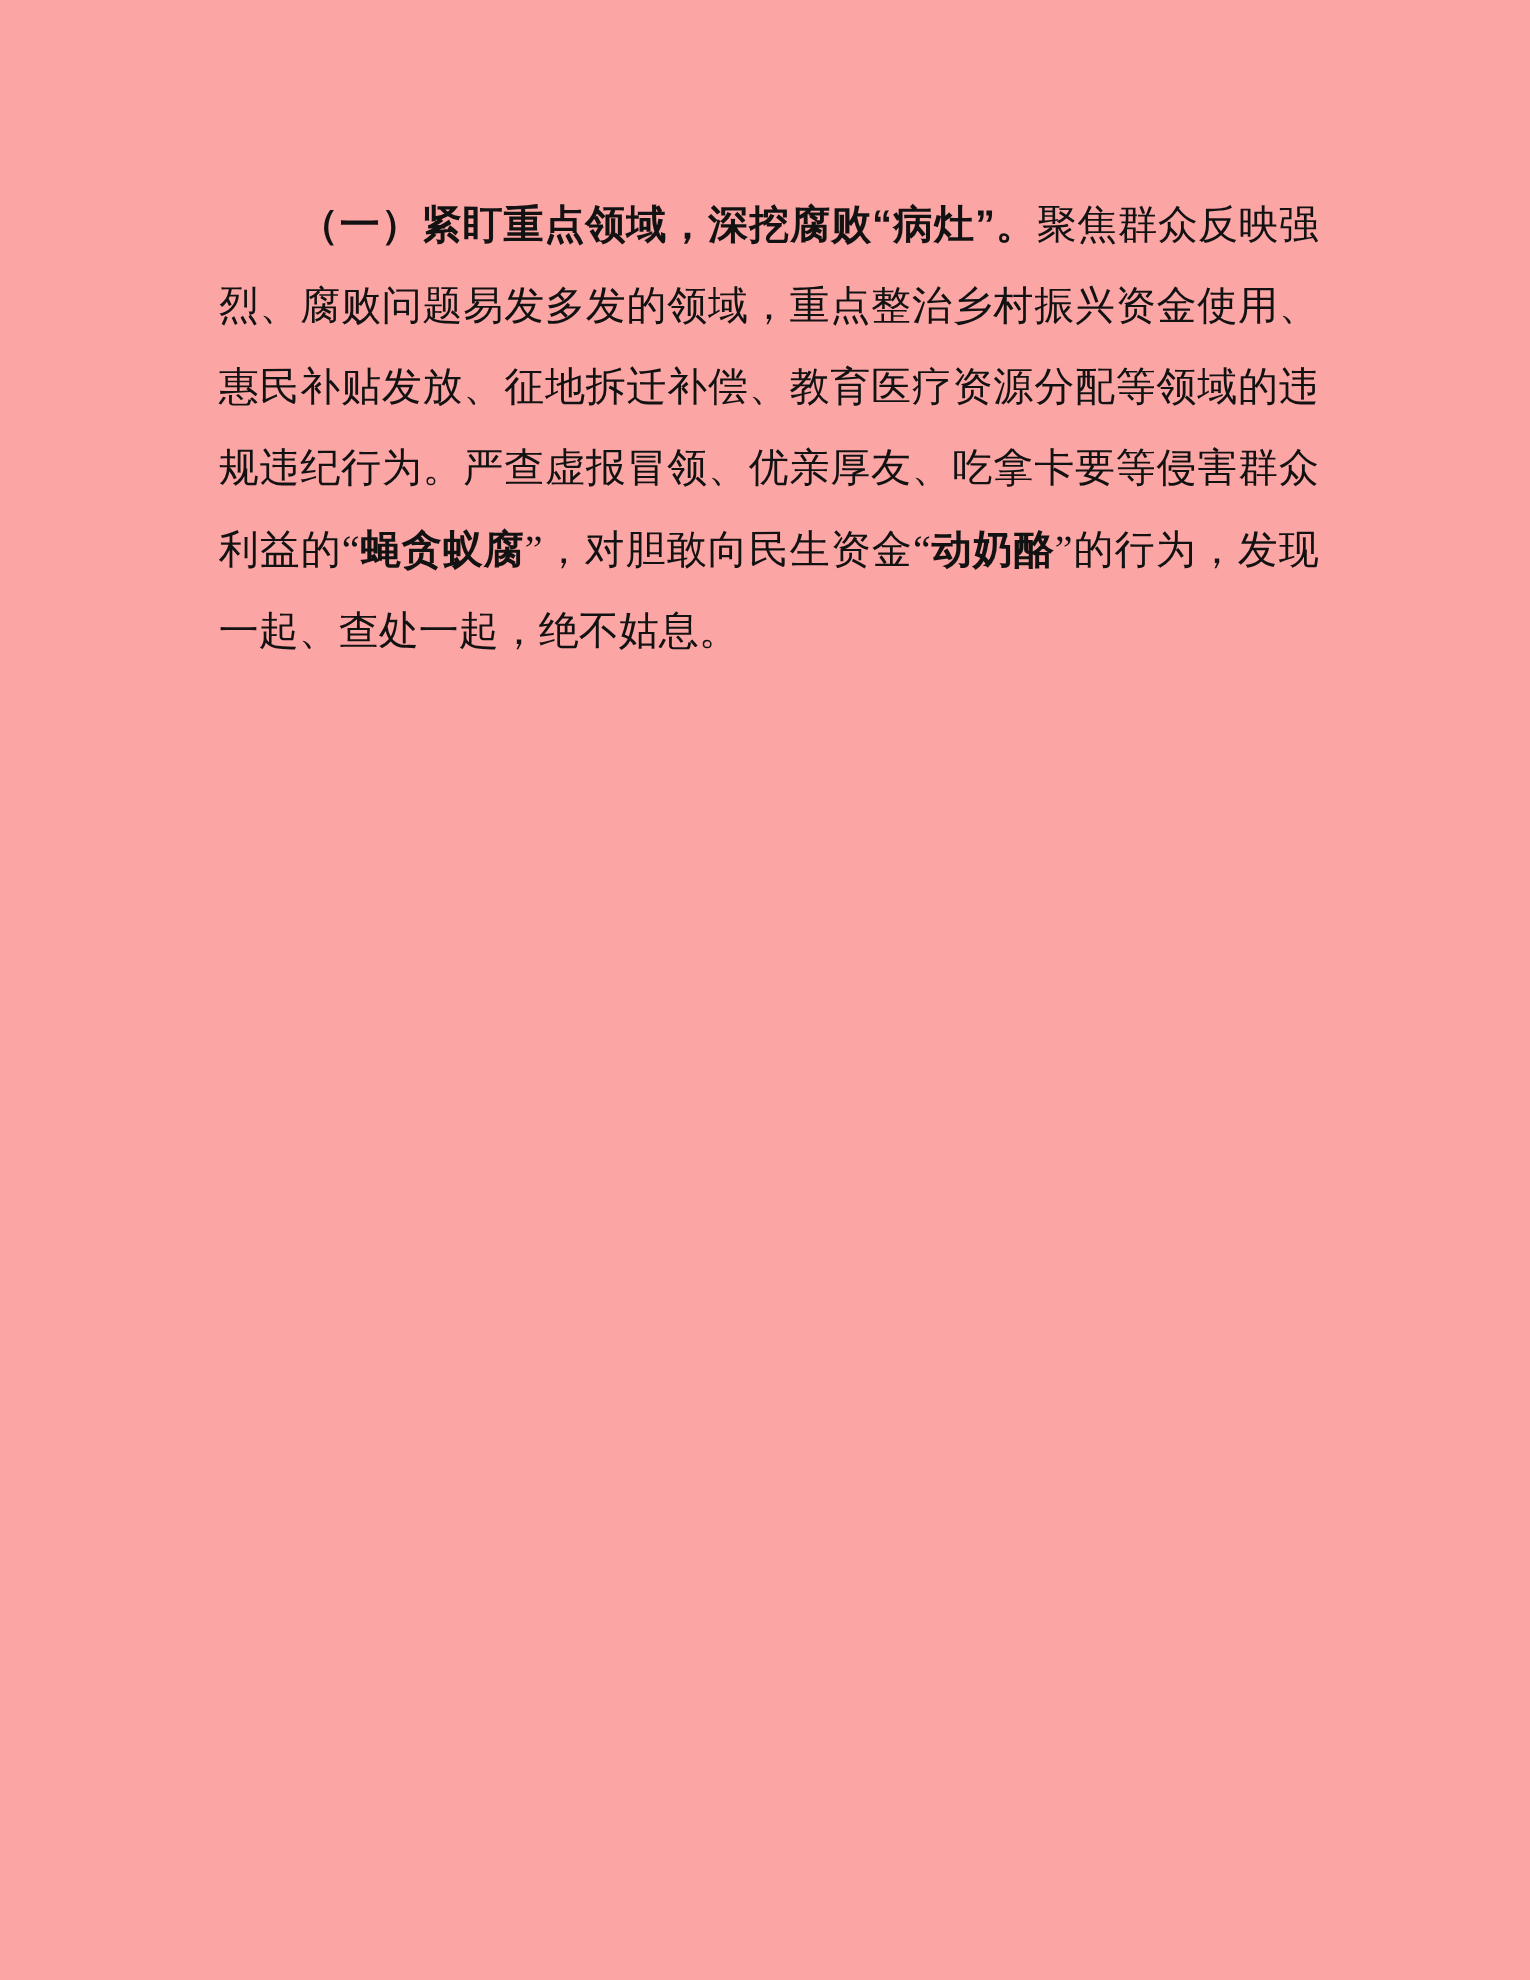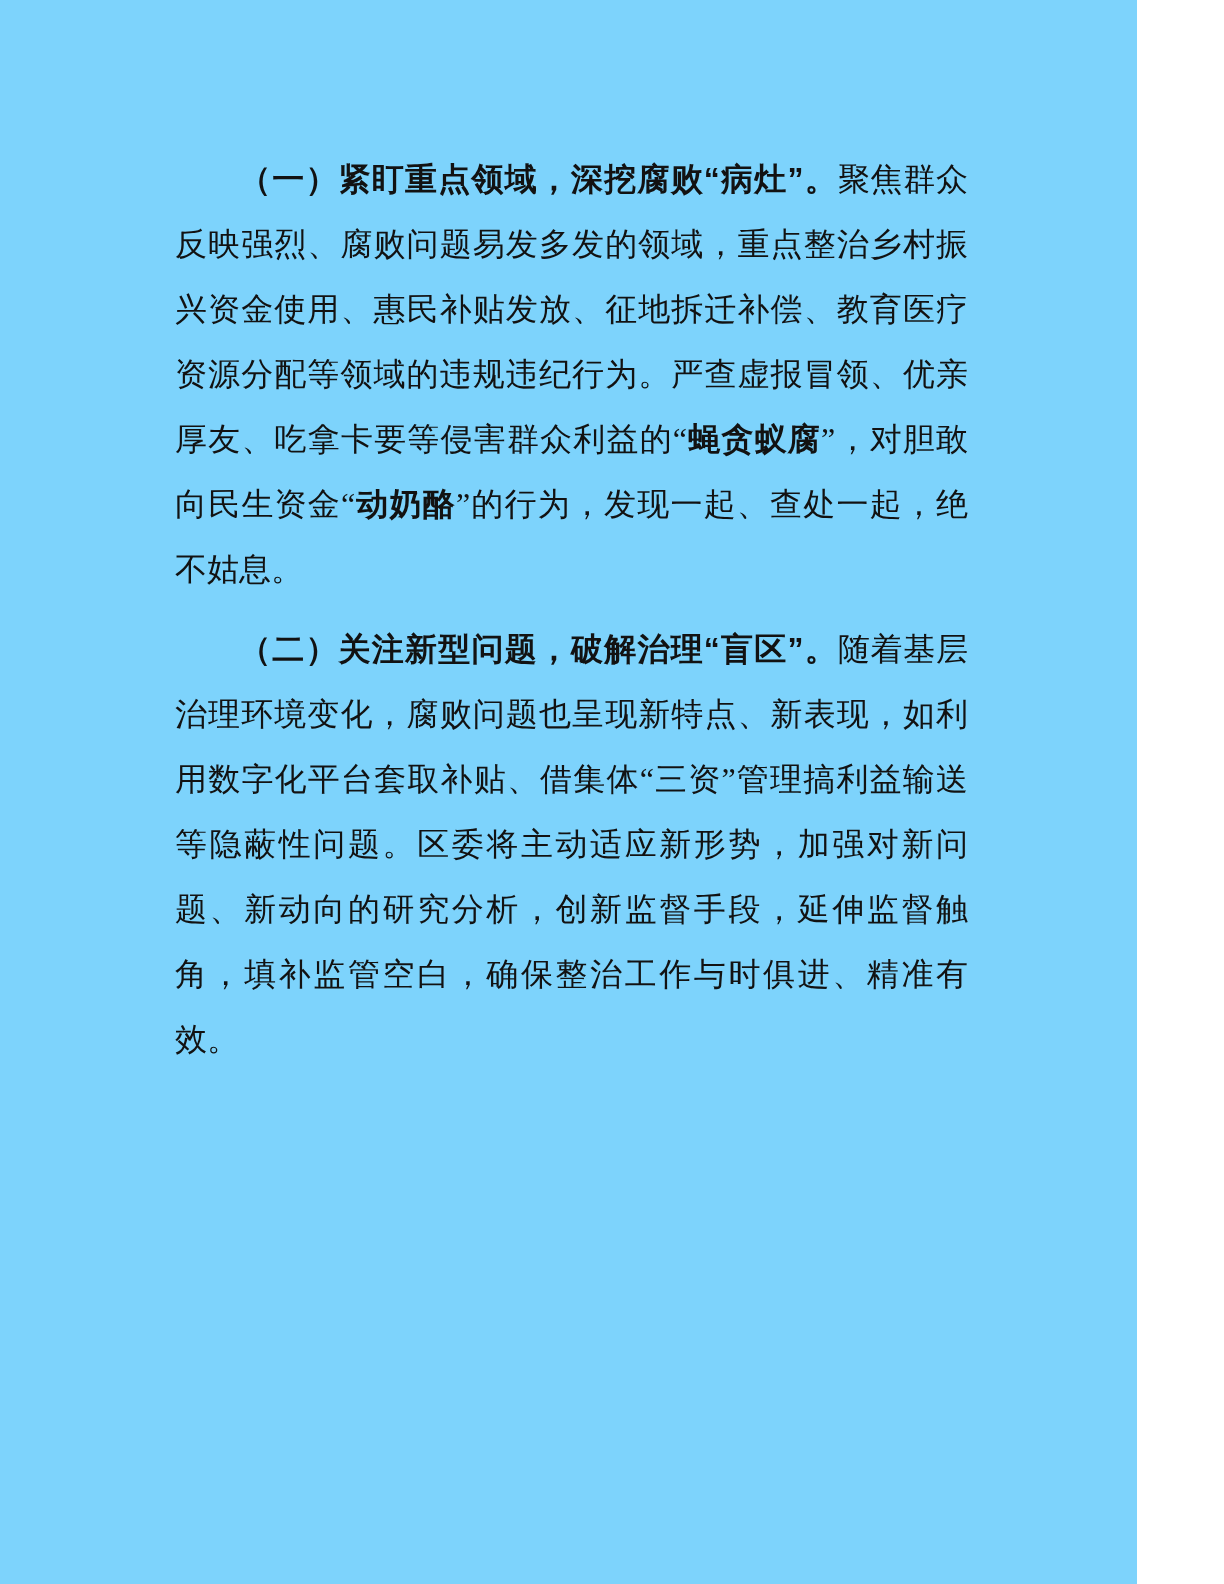--- a/index.html
+++ b/index.html
@@ -2,23 +2,23 @@
 <html><head>
 <meta charset="utf-8">
 <style>
   html, body {
     margin: 0;
     padding: 0;
     background: #ffffff;
   }
   .page {
     position: relative;
-    width: 1137px;
+    width: 1224px;
     height: 1584px;
-    background: #7dd3fc;
+    background: #fca5a5;
     overflow: hidden;
     box-sizing: border-box;
   }
   .doc-body {
     box-sizing: border-box;
     padding: 147px 169px 0 175px;
   }
   p.para {
     margin: 0;
     font-family: "Liberation Serif", "DejaVu Serif", serif;
@@ -42,15 +42,14 @@
   .run.bold {
     font-weight: 700;
   }
 </style>
 </head>
 <body>
 
 <div class="page">
   <div class="doc-body">
       <p class="para"><span class="run lead">（一）紧盯重点领域，深挖腐败“病灶”。</span><span class="run normal">聚焦群众反映强烈、腐败问题易发多发的领域，重点整治乡村振兴资金使用、惠民补贴发放、征地拆迁补偿、教育医疗资源分配等领域的违规违纪行为。严查虚报冒领、优亲厚友、吃拿卡要等侵害群众利益的“</span><span class="run bold">蝇贪蚁腐</span><span class="run normal">”，对胆敢向民生资金“</span><span class="run bold">动奶酪</span><span class="run normal">”的行为，发现一起、查处一起，绝不姑息。</span></p>
-      <p class="para"><span class="run lead">（二）关注新型问题，破解治理“盲区”。</span><span class="run normal">随着基层治理环境变化，腐败问题也呈现新特点、新表现，如利用数字化平台套取补贴、借集体“三资”管理搞利益输送等隐蔽性问题。区委将主动适应新形势，加强对新问题、新动向的研究分析，创新监督手段，延伸监督触角，填补监管空白，确保整治工作与时俱进、精准有效。</span></p>
     </div>
 </div>
 
 </body></html>

